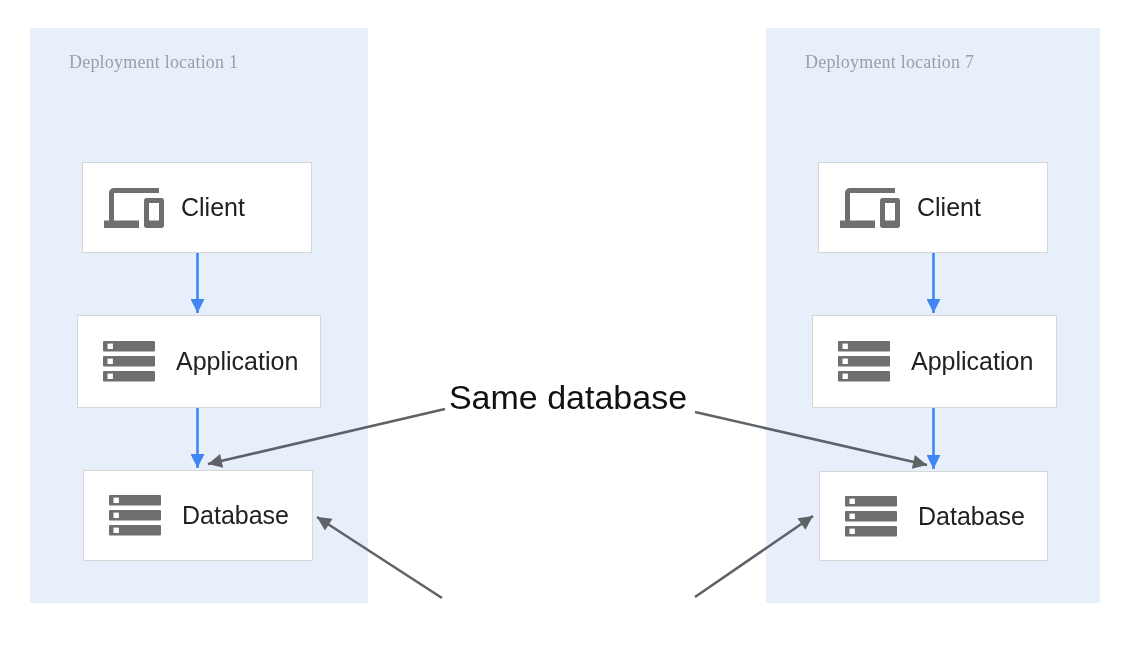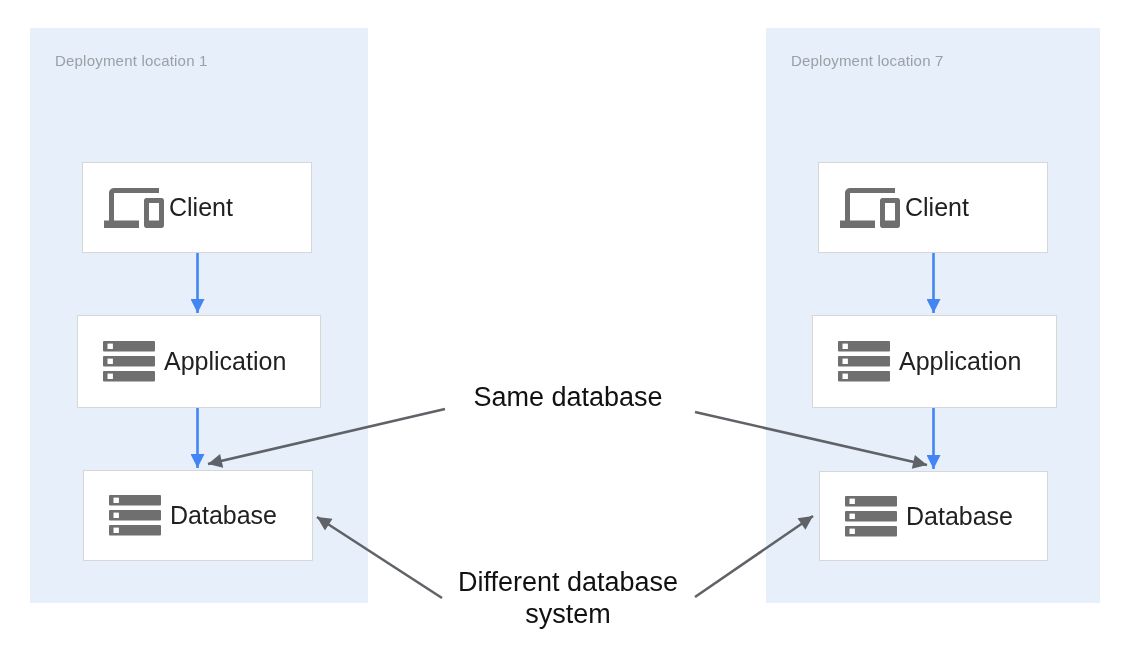--- a/index.html
+++ b/index.html
@@ -2,33 +2,33 @@
 <html style="--panel-bg: #e6effa; --box-bg: #ffffff; --box-border: #d7d7d7; --icon: #6f6f6f; --panel-title: #9aa0a6; --box-label: #212121; --annotation-text: #111111; --blue-arrow: #4285f4; --gray-arrow: #5f6368;"><head>
 <meta charset="utf-8">
 <style>
   html,body{margin:0;padding:0;background:#ffffff;}
   .stage{
     position:relative;width:1132px;height:662px;background:#ffffff;
     font-family:"Liberation Sans",sans-serif;overflow:hidden;
   }
   .panel{position:absolute;background:var(--panel-bg,#e6effa);}
   .panel-title{
-    margin:0;padding:24px 0 0 25px;font-size:15px;font-weight:400;
-    color:var(--panel-title,#9aa0a6);letter-spacing:.2px;
+    margin:0;padding:24px 0 0 39px;font-size:18px;font-weight:400;
+    color:var(--panel-title,#9aa0a6);letter-spacing:.2px;font-family:Liberation Serif, serif;
   }
   .node{
     position:absolute;display:flex;align-items:center;box-sizing:border-box;
     background:var(--box-bg,#ffffff);border:1px solid var(--box-border,#d7d7d7);
     padding-left:20px;
   }
   .icon{width:62px;display:flex;align-items:center;justify-content:center;flex:0 0 auto;}
-  .node-label{font-size:25px;color:var(--box-label,#212121);margin-left:4px;white-space:nowrap;}
+  .node-label{font-size:25px;color:var(--box-label,#212121);margin-left:16px;white-space:nowrap;}
   .annotation{
     position:absolute;transform:translateX(-50%);text-align:center;
-    font-size:27px;line-height:32px;color:var(--annotation-text,#111111);white-space:nowrap;
+    font-size:34px;line-height:32px;color:var(--annotation-text,#111111);white-space:nowrap;
   }
   .overlay{position:absolute;left:0;top:0;pointer-events:none;}
   .icon-fill{fill:var(--icon,#6f6f6f);}
   .blue-line{stroke:var(--blue-arrow,#4285f4);stroke-width:2.6;fill:none;}
   .gray-line{stroke:var(--gray-arrow,#5f6368);stroke-width:2.6;fill:none;}
   .blue-head{fill:var(--blue-arrow,#4285f4);}
   .gray-head{fill:var(--gray-arrow,#5f6368);}
 </style>
 </head>
 <body>
@@ -130,24 +130,20 @@
         </g>
       </svg>
     </span>
     <span class="node-label">Database</span>
   </div>
 
   <div class="annotation" style="left:568px;top:381px;">
     <div>Same database</div>
   </div>
 
-  <div class="annotation" style="left:568px;top:566px;">
-    <div>Different database</div>
-    <div>system</div>
-  </div>
 
   <svg class="overlay" width="1132" height="662" viewBox="0 0 1132 662">
     <defs>
       <marker id="blueHead" viewBox="0 0 10 10" refX="10" refY="5" markerWidth="17" markerHeight="14" markerUnits="userSpaceOnUse" orient="auto">
         <path class="blue-head" d="M0 0 L10 5 L0 10 Z"></path>
       </marker>
       <marker id="grayHead" viewBox="0 0 10 10" refX="10" refY="5" markerWidth="18" markerHeight="14" markerUnits="userSpaceOnUse" orient="auto">
         <path class="gray-head" d="M0 0 L10 5 L0 10 Z"></path>
       </marker>
     </defs>

